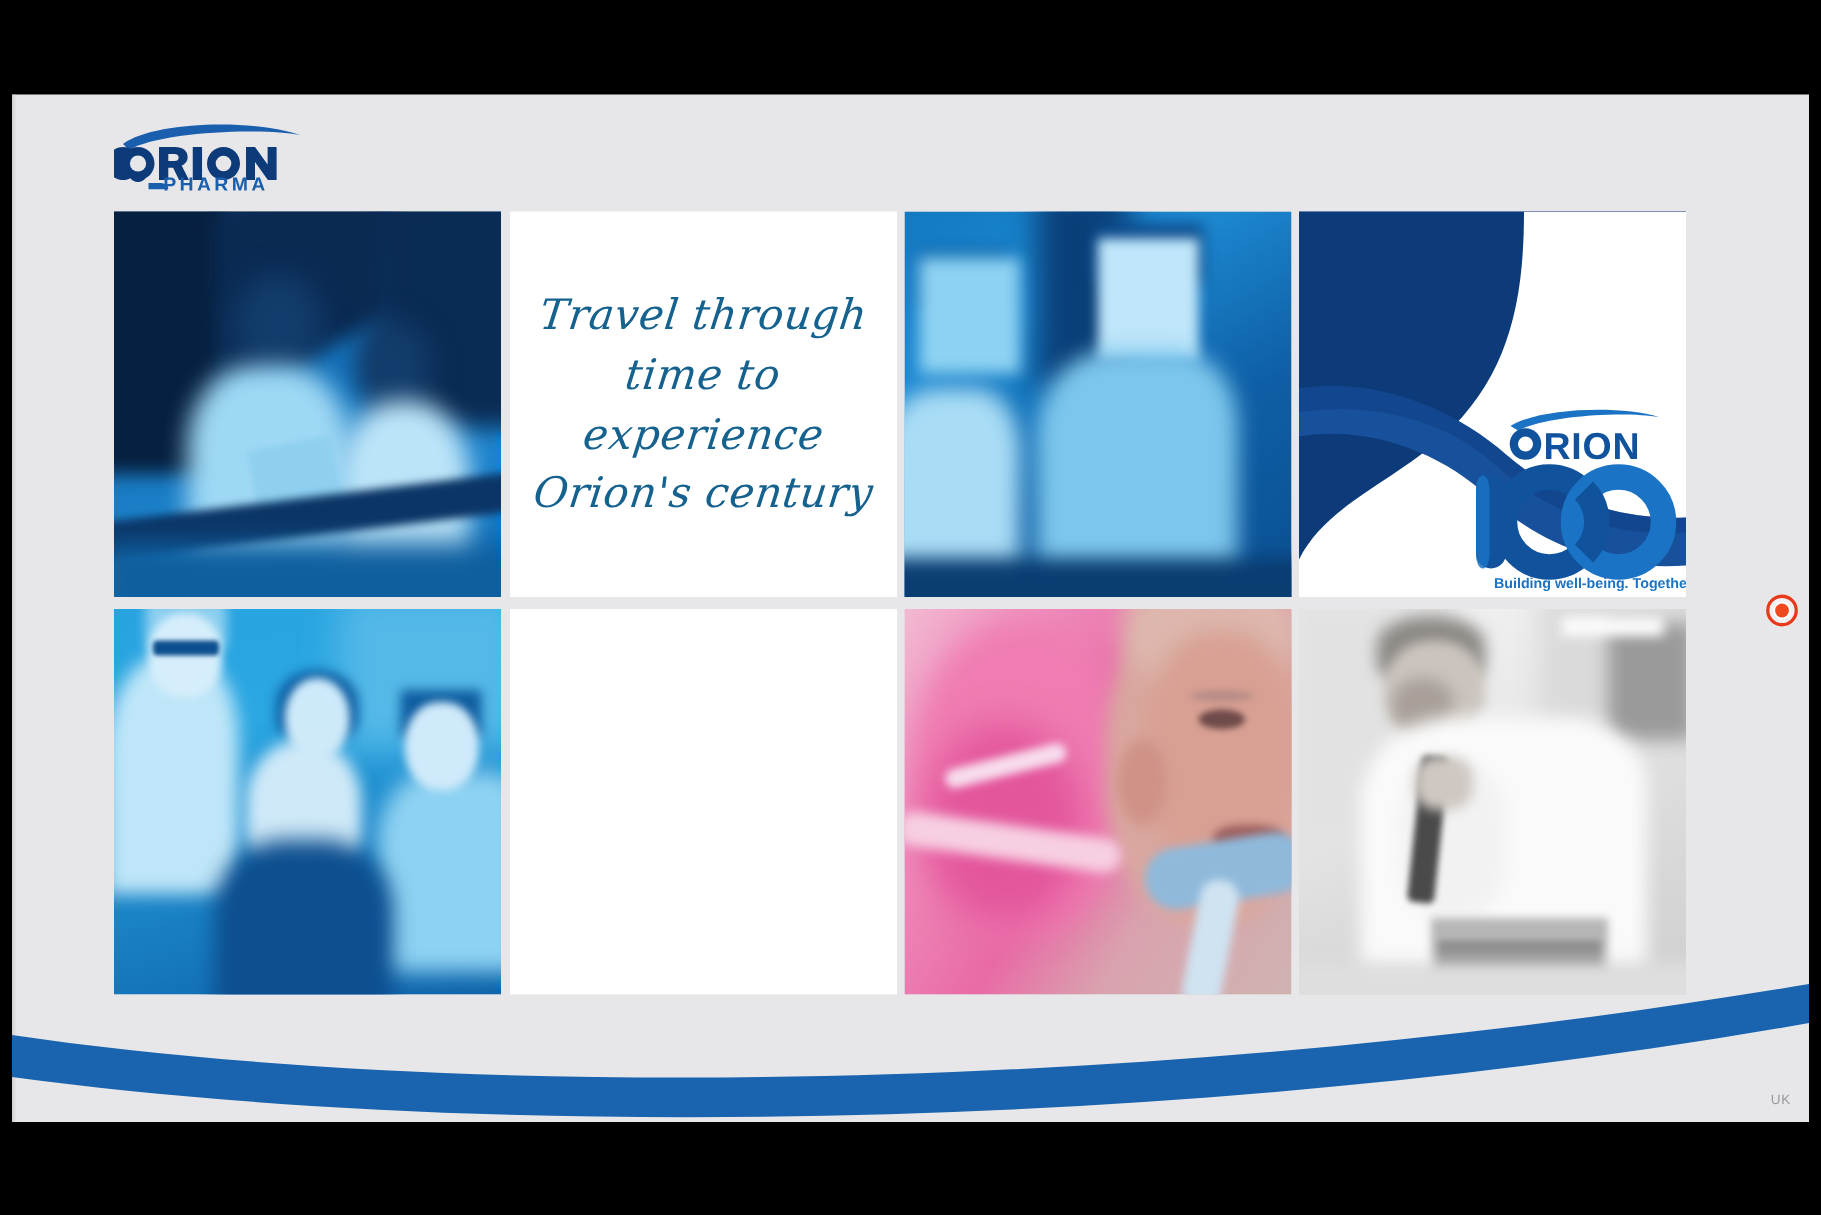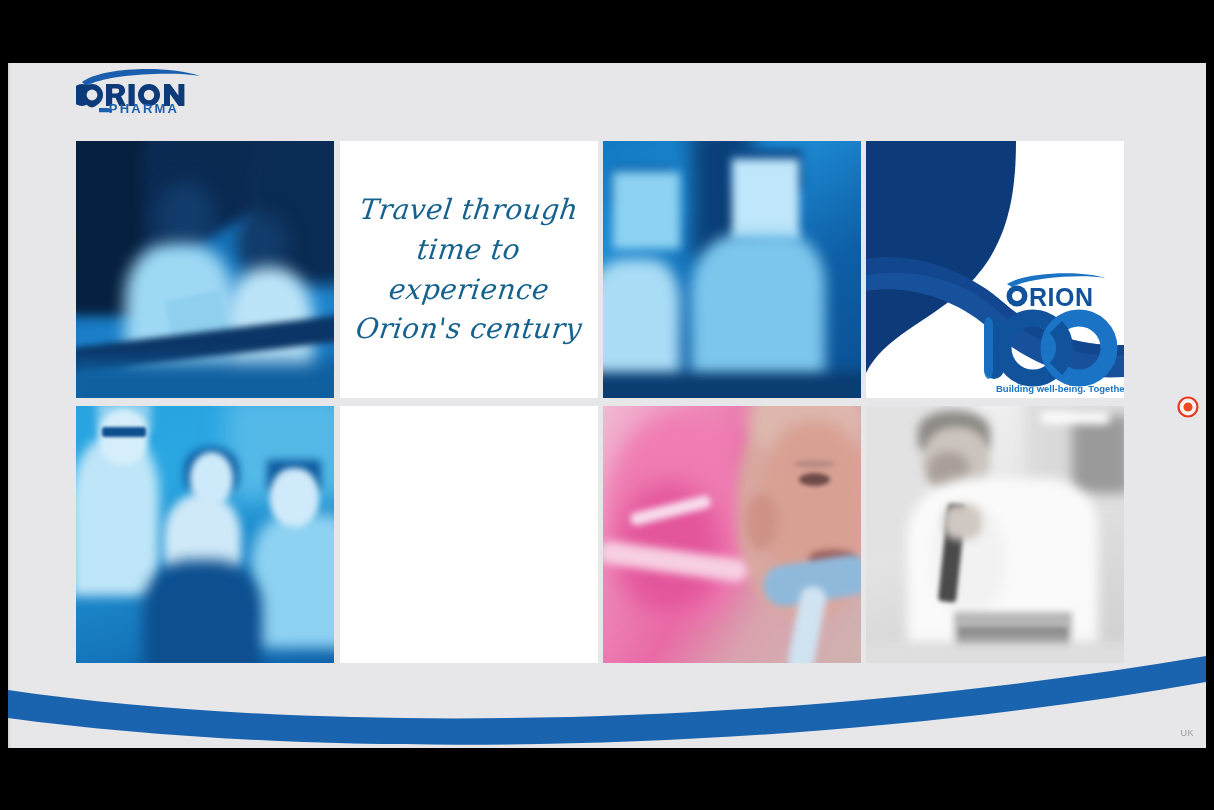--- a/index.html
+++ b/index.html
@@ -11,21 +11,21 @@
   .bar-top{position:absolute;left:0;top:0;width:1214px;height:63px;background:#000;}
   .bar-bottom{position:absolute;left:0;top:748px;width:1214px;height:62px;background:#000;}
 
   
   .slide{position:absolute;left:8px;top:63px;width:1198px;height:685px;
          background:#e7e7e9;overflow:hidden;}
   .slide-edge{position:absolute;left:0;top:0;width:3px;height:685px;
               background:linear-gradient(90deg,#cfcfd2,#e7e7e9);}
 
   
-  .logo{position:absolute;left:68px;top:2px;width:136px;height:48px;}
+  .logo{position:absolute;left:68px;top:16px;width:136px;height:48px;}
   .logo svg{display:block;}
 
   
   .grid{position:absolute;left:68px;top:78px;width:1054px;height:524px;}
   .tile{position:absolute;width:258px;height:257px;overflow:hidden;
         background:#dfe0e2;}
   .tile.c0{left:0px;}
   .tile.c1{left:264px;}
   .tile.c2{left:527px;}
   .tile.c3{left:790px;}

